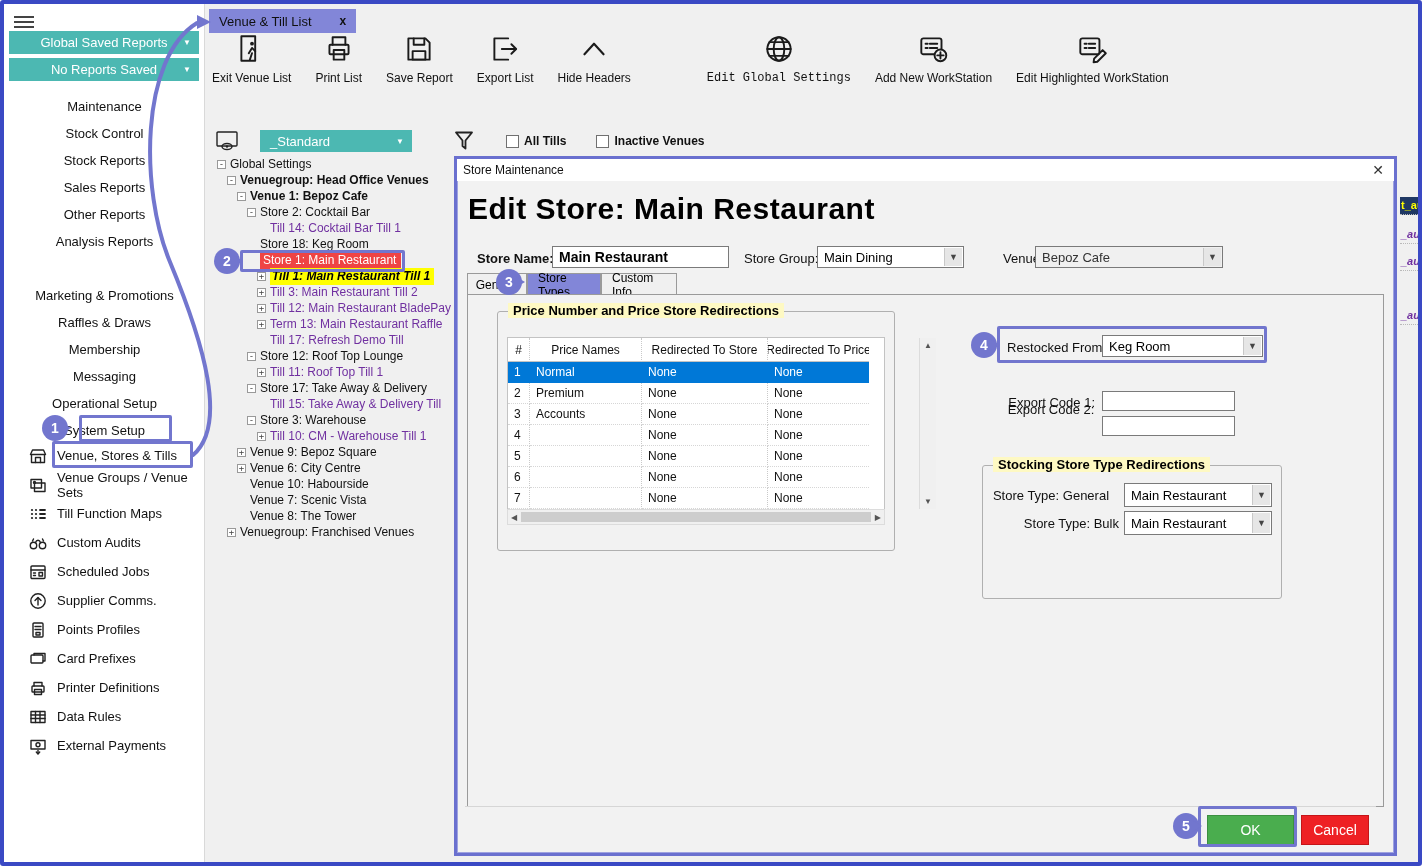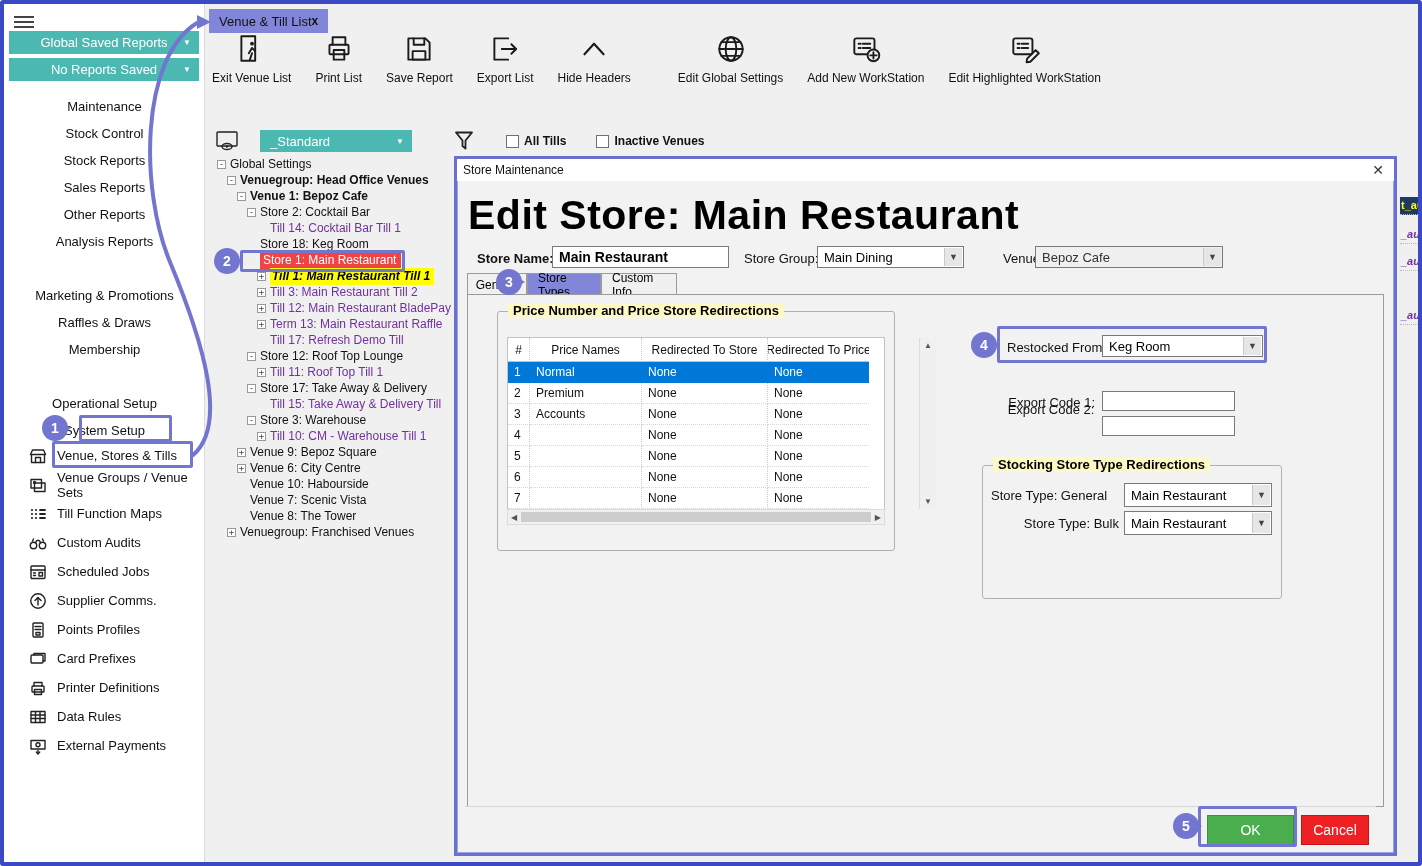--- a/index.html
+++ b/index.html
@@ -16,27 +16,27 @@
   .teal-btn .dd { position:absolute; right:8px; font-size:8px; }
   .navitem { position:absolute; left:0; width:201px; height:27px; display:flex; align-items:center;
              justify-content:center; font-size:13px; color:#111; cursor:pointer; }
   .iconitem { position:absolute; left:0; width:201px; height:29px; display:flex; align-items:center; gap:9px;
               padding-left:24px; font-size:13px; color:#111; cursor:pointer; }
   .iconitem svg { flex:0 0 auto; }
   .icn { stroke:#222; fill:none; stroke-width:1.4; stroke-linecap:round; stroke-linejoin:round; }
 
   
   #doc-tab { position:absolute; left:205px; top:5px; height:20px; padding:12px 10px; background:#8286d8;
-             display:flex; align-items:center; gap:0; font-size:13px; color:#101010; cursor:pointer; }
+             display:flex; align-items:center; gap:28px; font-size:13px; color:#101010; cursor:pointer; }
   #doc-tab .closex { font-weight:bold; font-size:12px; }
   #toolbar { position:absolute; left:208px; top:28px; display:flex; align-items:flex-start; }
   .tbtn { display:flex; flex-direction:column; align-items:center; gap:5px; margin-right:24px; cursor:pointer; }
   .tbtn svg { stroke:#1b1b1b; fill:none; stroke-width:1.8; stroke-linecap:round; stroke-linejoin:round; }
   .tbtn .tlbl { font-size:12px; color:#111; white-space:nowrap; }
-  .tbtn.gap { margin-left:23px; }
+  .tbtn.gap { margin-left:52px;font-family:Liberation Mono, monospace; }
 
   
   #filter-row { position:absolute; left:210px; top:124px; height:26px; display:flex; align-items:center;gap:8px; }
   #preset-dd { width:152px; height:22px; background:#4cb8b2; color:#fff; font-size:13px; display:flex;
                align-items:center; padding-left:10px; position:relative; margin-left:12px; cursor:pointer; }
   #preset-dd .dd { position:absolute; right:8px; font-size:8px; }
   .chk { display:flex; align-items:center; gap:5px; font-size:12px; font-weight:bold; color:#111; margin-left:22px; cursor:pointer; }
   .chk .box { width:13px; height:13px; background:#fff; border:1px solid #707070; }
 
   
@@ -56,21 +56,21 @@
           border-bottom:1px dotted #b9b9b9; padding:2px 0 3px 1px; white-space:nowrap; overflow:hidden; }
   .frag.hdr { background:#1f3864; color:#ffff00; }
   .frag.p { color:#7030a0; font-style:italic; }
 
   
   #dialog { position:absolute; left:450px; top:152px; width:943px; height:700px; background:#f2f2f2;
             border:3px solid #6a70cf; box-shadow:0 0 0 1px #9ea2e0 inset; }
   #dlg-titlebar { position:absolute; left:0; top:0; width:100%; height:22px; background:#ffffff;
                   display:flex; align-items:center; font-size:12px; color:#111; padding-left:6px; }
   #dlg-close { position:absolute; right:10px; top:3px; font-size:14px; color:#333; cursor:pointer; }
-  #dlg-heading { position:absolute; left:11px; top:33px; font-size:41px; font-weight:bold; color:#000; letter-spacing:0.5px; }
+  #dlg-heading { position:absolute; left:11px; top:33px; font-size:30px; font-weight:bold; color:#000; letter-spacing:0.5px; }
   .flabel { position:absolute; font-size:13px; color:#111; white-space:nowrap; }
   .flabel.b { font-weight:bold; }
   .tbox { position:absolute; height:22px; background:#fff; border:1px solid #7a7a7a; font-size:14px;
           padding:0 6px; display:flex; align-items:center; }
   .combo { position:absolute; height:22px; background:#fff; border:1px solid #7a7a7a; font-size:13px;
            display:flex; align-items:center; padding-left:6px; cursor:pointer; }
   .combo .arr { position:absolute; right:1px; top:1px; bottom:1px; width:18px; background:#e6e6e6;
                 border-left:1px solid #c8c8c8; display:flex; align-items:center; justify-content:center;
                 font-size:9px; color:#444; }
   .combo.gray { background:#f0f0f0; color:#333; }
@@ -135,20 +135,21 @@
 
     <div class="navitem" style="top:89px">Maintenance</div>
     <div class="navitem" style="top:116px">Stock Control</div>
     <div class="navitem" style="top:143px">Stock Reports</div>
     <div class="navitem" style="top:170px">Sales Reports</div>
     <div class="navitem" style="top:197px">Other Reports</div>
     <div class="navitem" style="top:224px">Analysis Reports</div>
     <div class="navitem" style="top:278px">Marketing &amp; Promotions</div>
     <div class="navitem" style="top:305px">Raffles &amp; Draws</div>
     <div class="navitem" style="top:332px">Membership</div>
+    <div class="navitem" style="top:359px">Messaging</div>
     <div class="navitem" style="top:386px">Operational Setup</div>
     <div class="navitem" style="top:413px">System Setup</div>
 
     <div class="iconitem" style="top:437px">
       <svg class="icn" width="20" height="20" viewBox="0 0 20 20">
           <path d="M3.5 8.5 h13 v8 h-13 z"></path>
           <path d="M2.5 8.5 l2-4.5 h11 l2 4.5"></path>
           <path d="M7.5 16.5 v-5 h5 v5"></path>
         </svg>
       <span>Venue, Stores &amp; Tills</span>
@@ -535,21 +536,21 @@
       <span class="arr">▼</span>
     </div>
 
     <div class="flabel" style="left:550px; top:236px; width:88px; text-align:right">Export Code 1:</div>
     <div class="tbox" style="left:645px; top:232px; width:133px; height:20px"></div>
     <div class="flabel" style="left:550px; top:243px; width:88px; text-align:center">Export Code 2:</div>
     <div class="tbox" style="left:645px; top:257px; width:133px; height:20px"></div>
 
     <div class="groupbox" style="left:525px; top:306px; width:300px; height:134px">
       <span class="gb-title">Stocking Store Type Redirections</span>
-      <div class="flabel" style="left:8px; top:22px; width:136px; text-align:left">Store Type: General</div>
+      <div class="flabel" style="left:0px; top:22px; width:136px; text-align:center">Store Type: General</div>
       <div class="combo" style="left:141px; top:17px; width:148px; height:24px">
         <span>Main Restaurant</span>
         <span class="arr">▼</span>
       </div>
       <div class="flabel" style="left:0px; top:50px; width:136px; text-align:right">Store Type: Bulk</div>
       <div class="combo" style="left:141px; top:45px; width:148px; height:24px">
         <span>Main Restaurant</span>
         <span class="arr">▼</span>
       </div>
     </div>

